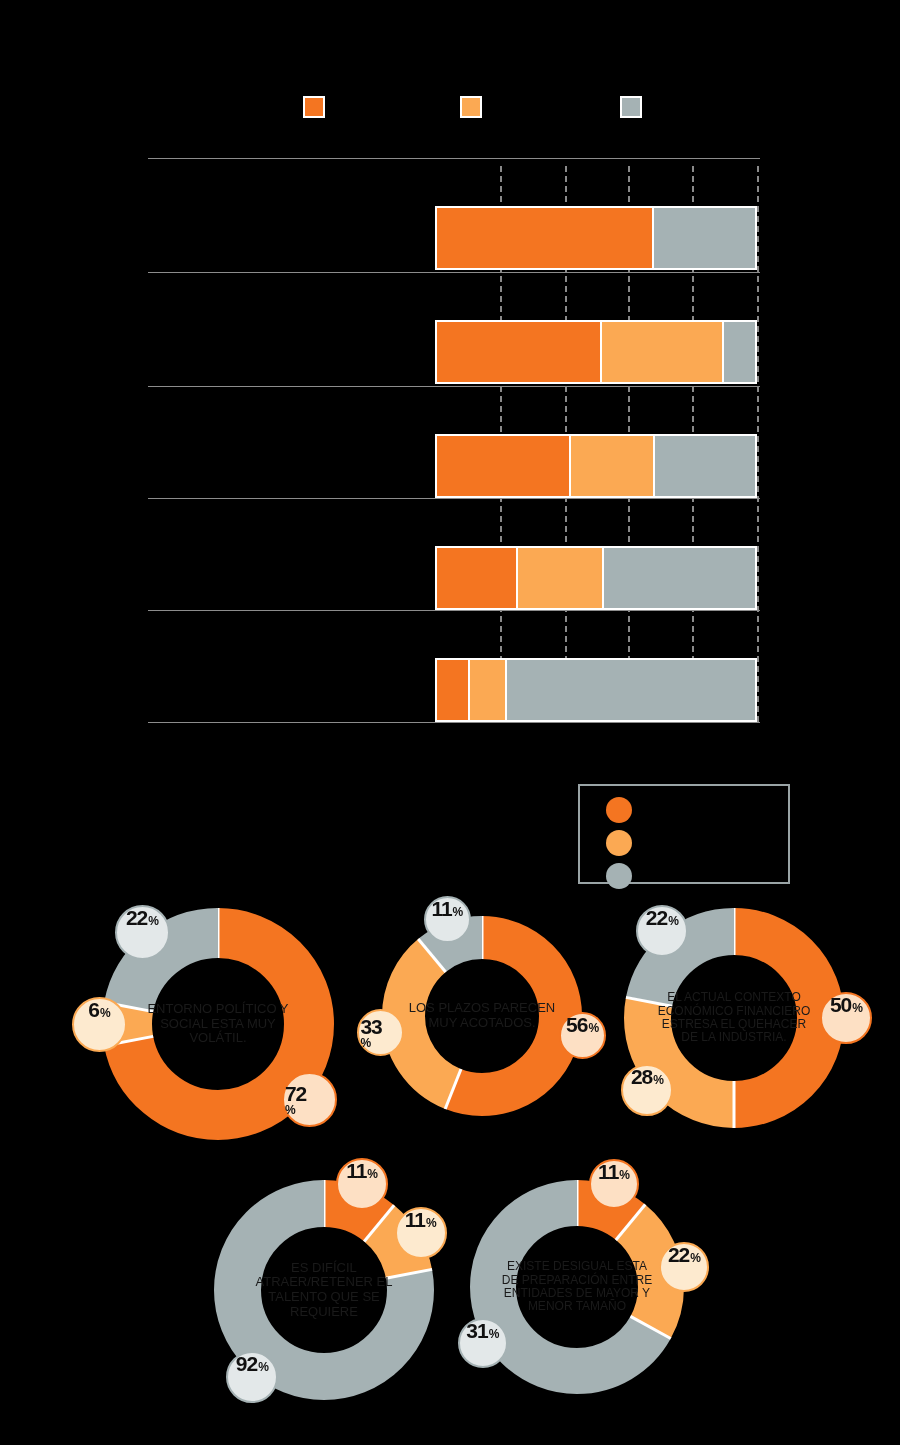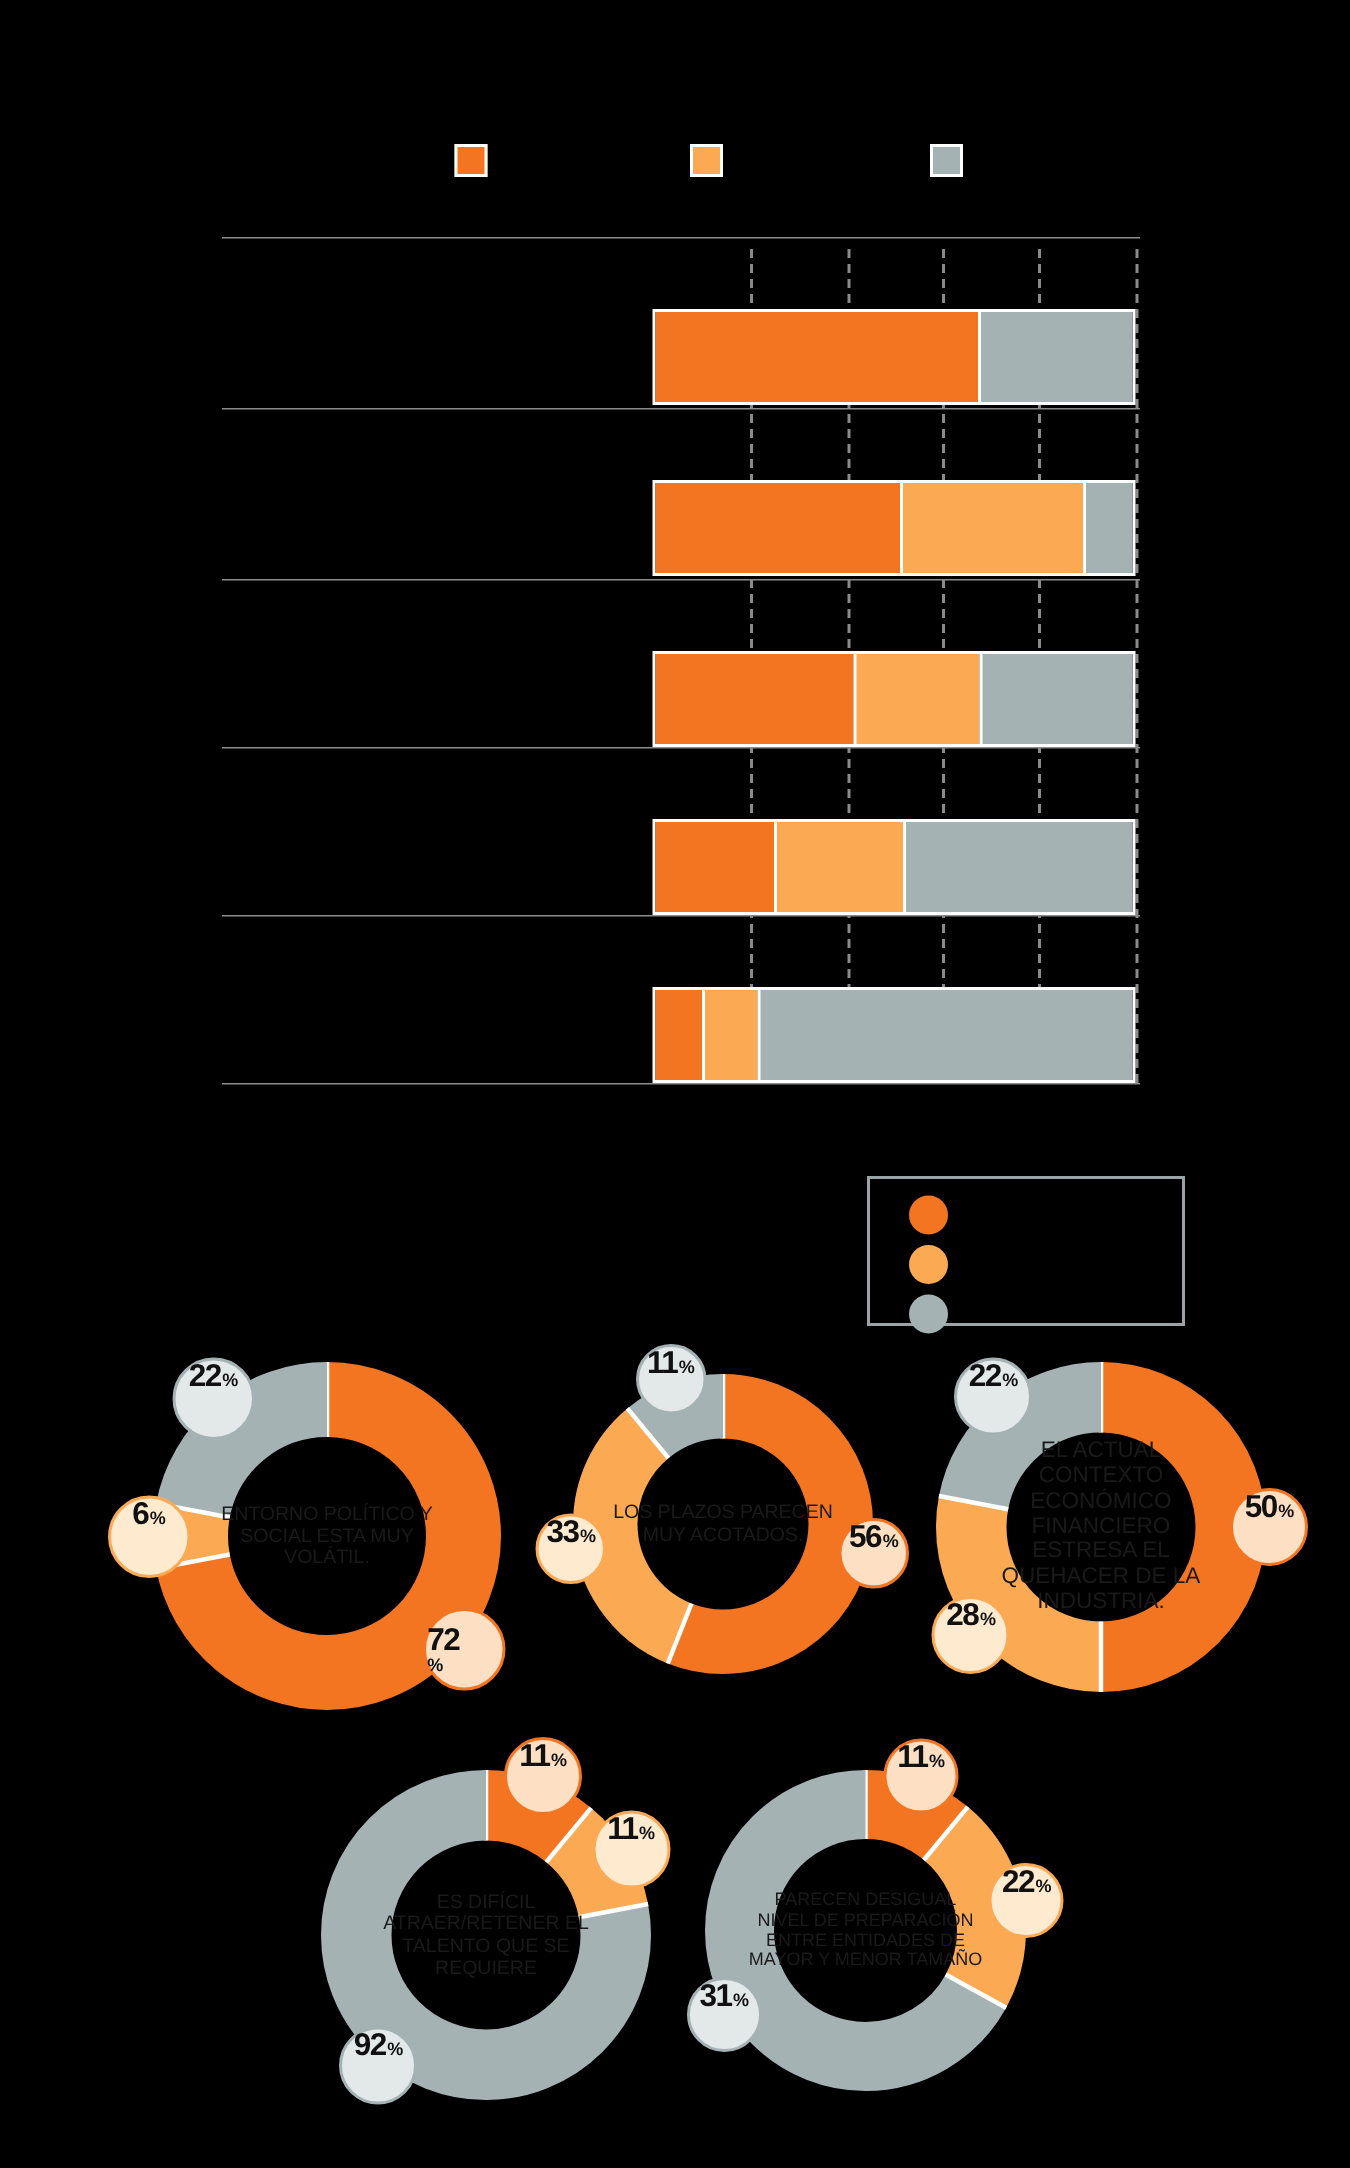--- a/index.html
+++ b/index.html
@@ -218,41 +218,41 @@
             <line x1="63.666832584324695" y1="56.08074516178001" x2="36.257601025131045" y2="22.948675722421058" stroke="#ffffff" stroke-width="3"></line>
           </svg>
           <div class="donut-center">
             <span style="font-size: 13px;">LOS PLAZOS PARECEN MUY ACOTADOS.</span>
           </div>
         </div>
         <div class="cb o" style="width: 47px; height: 47px; left: 177.086px; top: 95.6878px;">
           <span class="num">56</span>
           <span class="pct">%</span>
         </div>
-        <div class="cb l" style="width: 47px; height: 47px; left: -24.6393px; top: 92.5189px;">
+        <div class="cb l" style="width: 47px; height: 47px; left: -24.6393px; top: 92.5189px; flex-direction: column;">
           <span class="num">33</span>
           <span class="pct">%</span>
         </div>
         <div class="cb g" style="width: 47px; height: 47px; left: 41.8132px; top: -19.8462px;">
           <span class="num">11</span>
           <span class="pct">%</span>
         </div>
       </div>
       <div class="donut-wrap" style="left: 624px; top: 908px; width: 220px; height: 220px;">
         <div class="donut" style="width: 220px; height: 220px;">
           <svg width="220" height="220" viewBox="0 0 220 220">
             <circle cx="110" cy="110" r="86.5" fill="none" stroke="#f47521" stroke-width="47" stroke-dasharray="271.7477645355171 543.4955290710342" stroke-dashoffset="0" transform="rotate(-90 110 110)"></circle>
             <line x1="110" y1="47" x2="110" y2="0" stroke="#ffffff" stroke-width="3"></line>
             <circle cx="110" cy="110" r="86.5" fill="none" stroke="#fba953" stroke-width="47" stroke-dasharray="152.1787481398896 543.4955290710342" stroke-dashoffset="-271.7477645355171" transform="rotate(-90 110 110)"></circle>
             <line x1="110" y1="173" x2="110" y2="220" stroke="#ffffff" stroke-width="3"></line>
             <circle cx="110" cy="110" r="86.5" fill="none" stroke="#a5b2b4" stroke-width="47" stroke-dasharray="119.56901639562751 543.4955290710342" stroke-dashoffset="-423.9265126754067" transform="rotate(-90 110 110)"></circle>
             <line x1="48.11590320409262" y1="98.19497718109935" x2="1.9484024198442569" y2="89.38805539557028" stroke="#ffffff" stroke-width="3"></line>
           </svg>
           <div class="donut-center">
-            <span style="font-size: 15px; text-align: center;">EL ACTUAL CONTEXTO ECONÓMICO FINANCIERO ESTRESA EL QUEHACER DE LA INDUSTRIA.</span>
+            <span style="font-size: 12px; text-align: center;">EL ACTUAL CONTEXTO ECONÓMICO FINANCIERO ESTRESA EL QUEHACER DE LA INDUSTRIA.</span>
           </div>
         </div>
         <div class="cb o" style="width: 52px; height: 52px; left: 196.4px; top: 84px;">
           <span class="num">50</span>
           <span class="pct">%</span>
         </div>
         <div class="cb l" style="width: 52px; height: 52px; left: -2.60569px; top: 155.646px;">
           <span class="num">28</span>
           <span class="pct">%</span>
         </div>
@@ -292,21 +292,21 @@
         <div class="donut" style="width: 214px; height: 214px;">
           <svg width="214" height="214" viewBox="0 0 214 214">
             <circle cx="107" cy="107" r="84" fill="none" stroke="#f47521" stroke-width="46" stroke-dasharray="58.05663223833938 527.7875658030853" stroke-dashoffset="0" transform="rotate(-90 107 107)"></circle>
             <line x1="107" y1="46" x2="107" y2="0" stroke="#ffffff" stroke-width="3"></line>
             <circle cx="107" cy="107" r="84" fill="none" stroke="#fba953" stroke-width="46" stroke-dasharray="116.11326447667876 527.7875658030853" stroke-dashoffset="-58.05663223833938" transform="rotate(-90 107 107)"></circle>
             <line x1="145.88286337467008" y1="59.99869219067686" x2="175.20436690310981" y2="24.55508302299056" stroke="#ffffff" stroke-width="3"></line>
             <circle cx="107" cy="107" r="84" fill="none" stroke="#a5b2b4" stroke-width="46" stroke-dasharray="353.61766908806715 527.7875658030853" stroke-dashoffset="-174.16989671501815" transform="rotate(-90 107 107)"></circle>
             <line x1="160.45470748267567" y1="136.38697412020466" x2="200.7648147646934" y2="158.54764312888355" stroke="#ffffff" stroke-width="3"></line>
           </svg>
           <div class="donut-center">
-            <span style="font-size: 12px;">PARECEN DESIGUAL NIVEL DE PREPARACIÓN ENTRE ENTIDADES DE MAYOR Y MENOR TAMAÑO</span>
+            <span style="font-size: 12px;">EXISTE DESIGUAL ESTA DE PREPARACIÓN ENTRE ENTIDADES DE MAYOR Y MENOR TAMAÑO</span>
           </div>
         </div>
         <div class="cb o" style="width: 50px; height: 50px; left: 119.058px; top: -20.9324px;">
           <span class="num">11</span>
           <span class="pct">%</span>
         </div>
         <div class="cb l" style="width: 50px; height: 50px; left: 189.462px; top: 61.5005px;">
           <span class="num">22</span>
           <span class="pct">%</span>
         </div>

